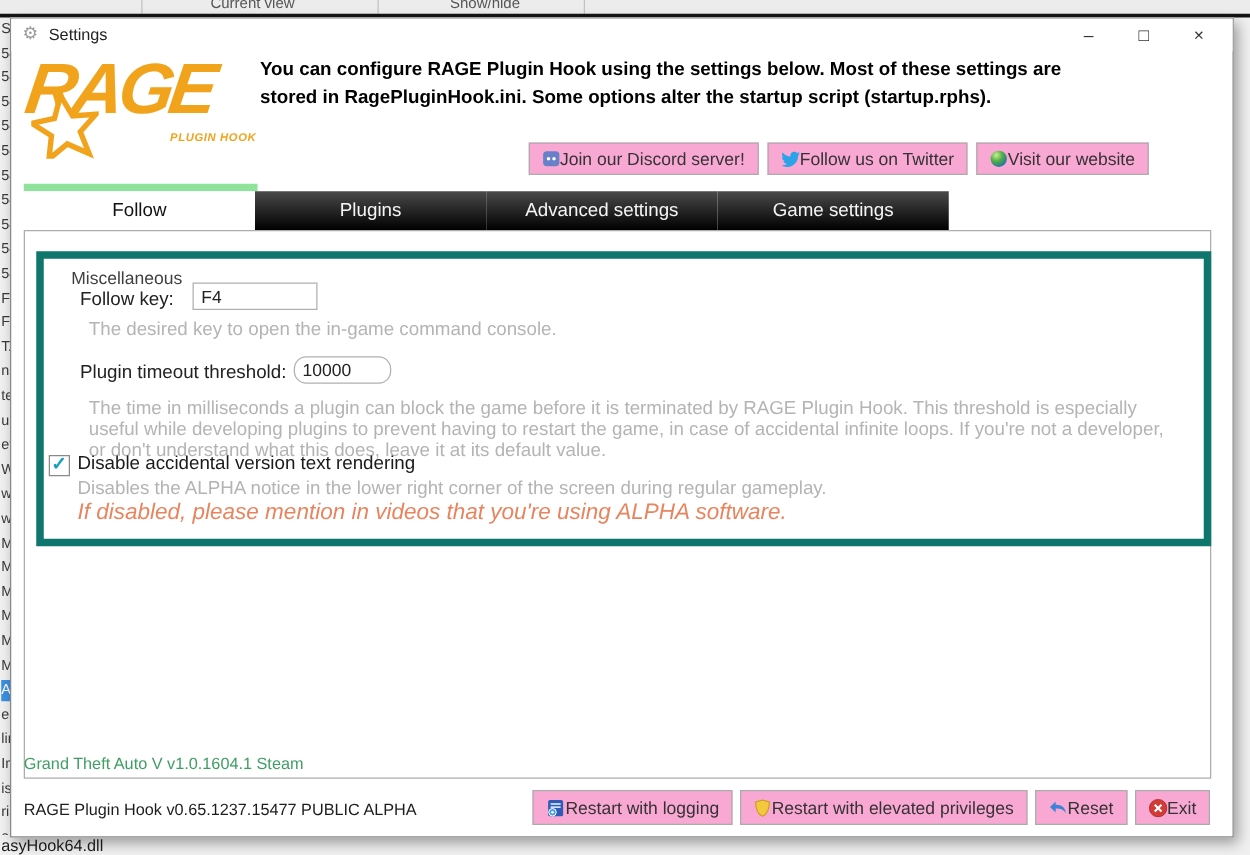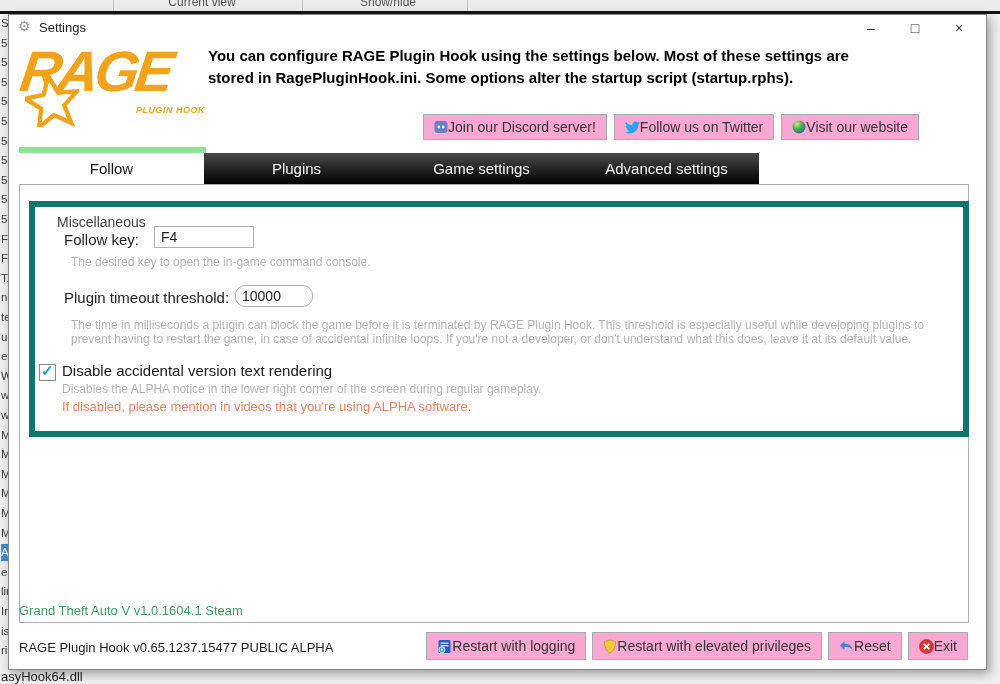--- a/index.html
+++ b/index.html
@@ -40,22 +40,22 @@
   .tab-accent{position:absolute;left:10px;top:132px;width:187px;height:6px;background:#8EE29A}
   .tabbar{position:absolute;left:10px;top:138px;width:740px;height:31px;display:flex}
   .tab{flex:1;text-align:center;line-height:31px;font-size:15px;color:#f5f5f5;background:linear-gradient(#4a4a4a,#000);cursor:default}
   .tab.active{background:#fff;color:#111}
   
   .panel{position:absolute;left:10px;top:169px;width:948px;height:437px;background:#fff;border:1px solid #adadad}
   .group{position:absolute;left:9px;top:16px;width:928px;height:224px;border:6px solid #0f766e}
   .legend{position:absolute;left:17px;top:7px;background:#fff;padding:0 5px;font-size:14px;color:#3f3f3f}
   .flabel{position:absolute;font-size:15px;color:#222;white-space:nowrap}
   .tin{position:absolute;border:1px solid #b0b0b0;background:#fff;font-size:14px;color:#222;padding:2px 6px;font-family:inherit}
-  .hint{position:absolute;font-size:12px;color:#b4b4b4;white-space:normal}
-  .warn{position:absolute;font-size:13px;color:#E8845E;white-space:nowrap}
+  .hint{position:absolute;font-size:15px;color:#b4b4b4;white-space:normal}
+  .warn{position:absolute;font-size:18px;color:#E8845E;font-style:italic;white-space:nowrap}
   .cb{position:absolute;left:19px;top:179px;width:15px;height:15px;border:1px solid #8a8a8a;background:#fff;cursor:default}
   .cb.checked::after{content:"✓";position:absolute;left:1px;top:-3px;font-size:15px;font-weight:bold;color:#18A0BE}
   .cblabel{position:absolute;left:42px;top:177px;font-size:15px;color:#1a1a1a}
   
   .gamever{position:absolute;left:10px;top:588px;font-size:13px;color:#3F9E63;white-space:nowrap}
   .hookver{position:absolute;left:10px;top:625px;font-size:13px;color:#1d1d1d;white-space:nowrap}
   .fbtns{position:absolute;right:18px;top:617px;display:flex;gap:6px}
   .fbtns .btn{height:28px}
 </style>
 </head>
@@ -161,22 +161,22 @@
           </svg>
         </span>
         <span>Visit our website</span>
       </button>
     </div>
 
   <div class="tab-accent"></div>
   <div class="tabbar">
       <div class="tab active">Follow</div>
       <div class="tab">Plugins</div>
+      <div class="tab">Advanced settings</div>
       <div class="tab">Game settings</div>
-      <div class="tab">Advanced settings</div>
     </div>
 
   <div class="panel">
     <div class="group">
       <span class="legend">Miscellaneous</span>
     </div>
     <span class="flabel" style="left:44px;top:46px">Follow key:</span>
     <input class="tin" style="left: 134px; top: 41px; width: 86px;" value="F4">
     <span class="hint" style="left:51px;top:70px">The desired key to open the in-game command console.</span>
 

